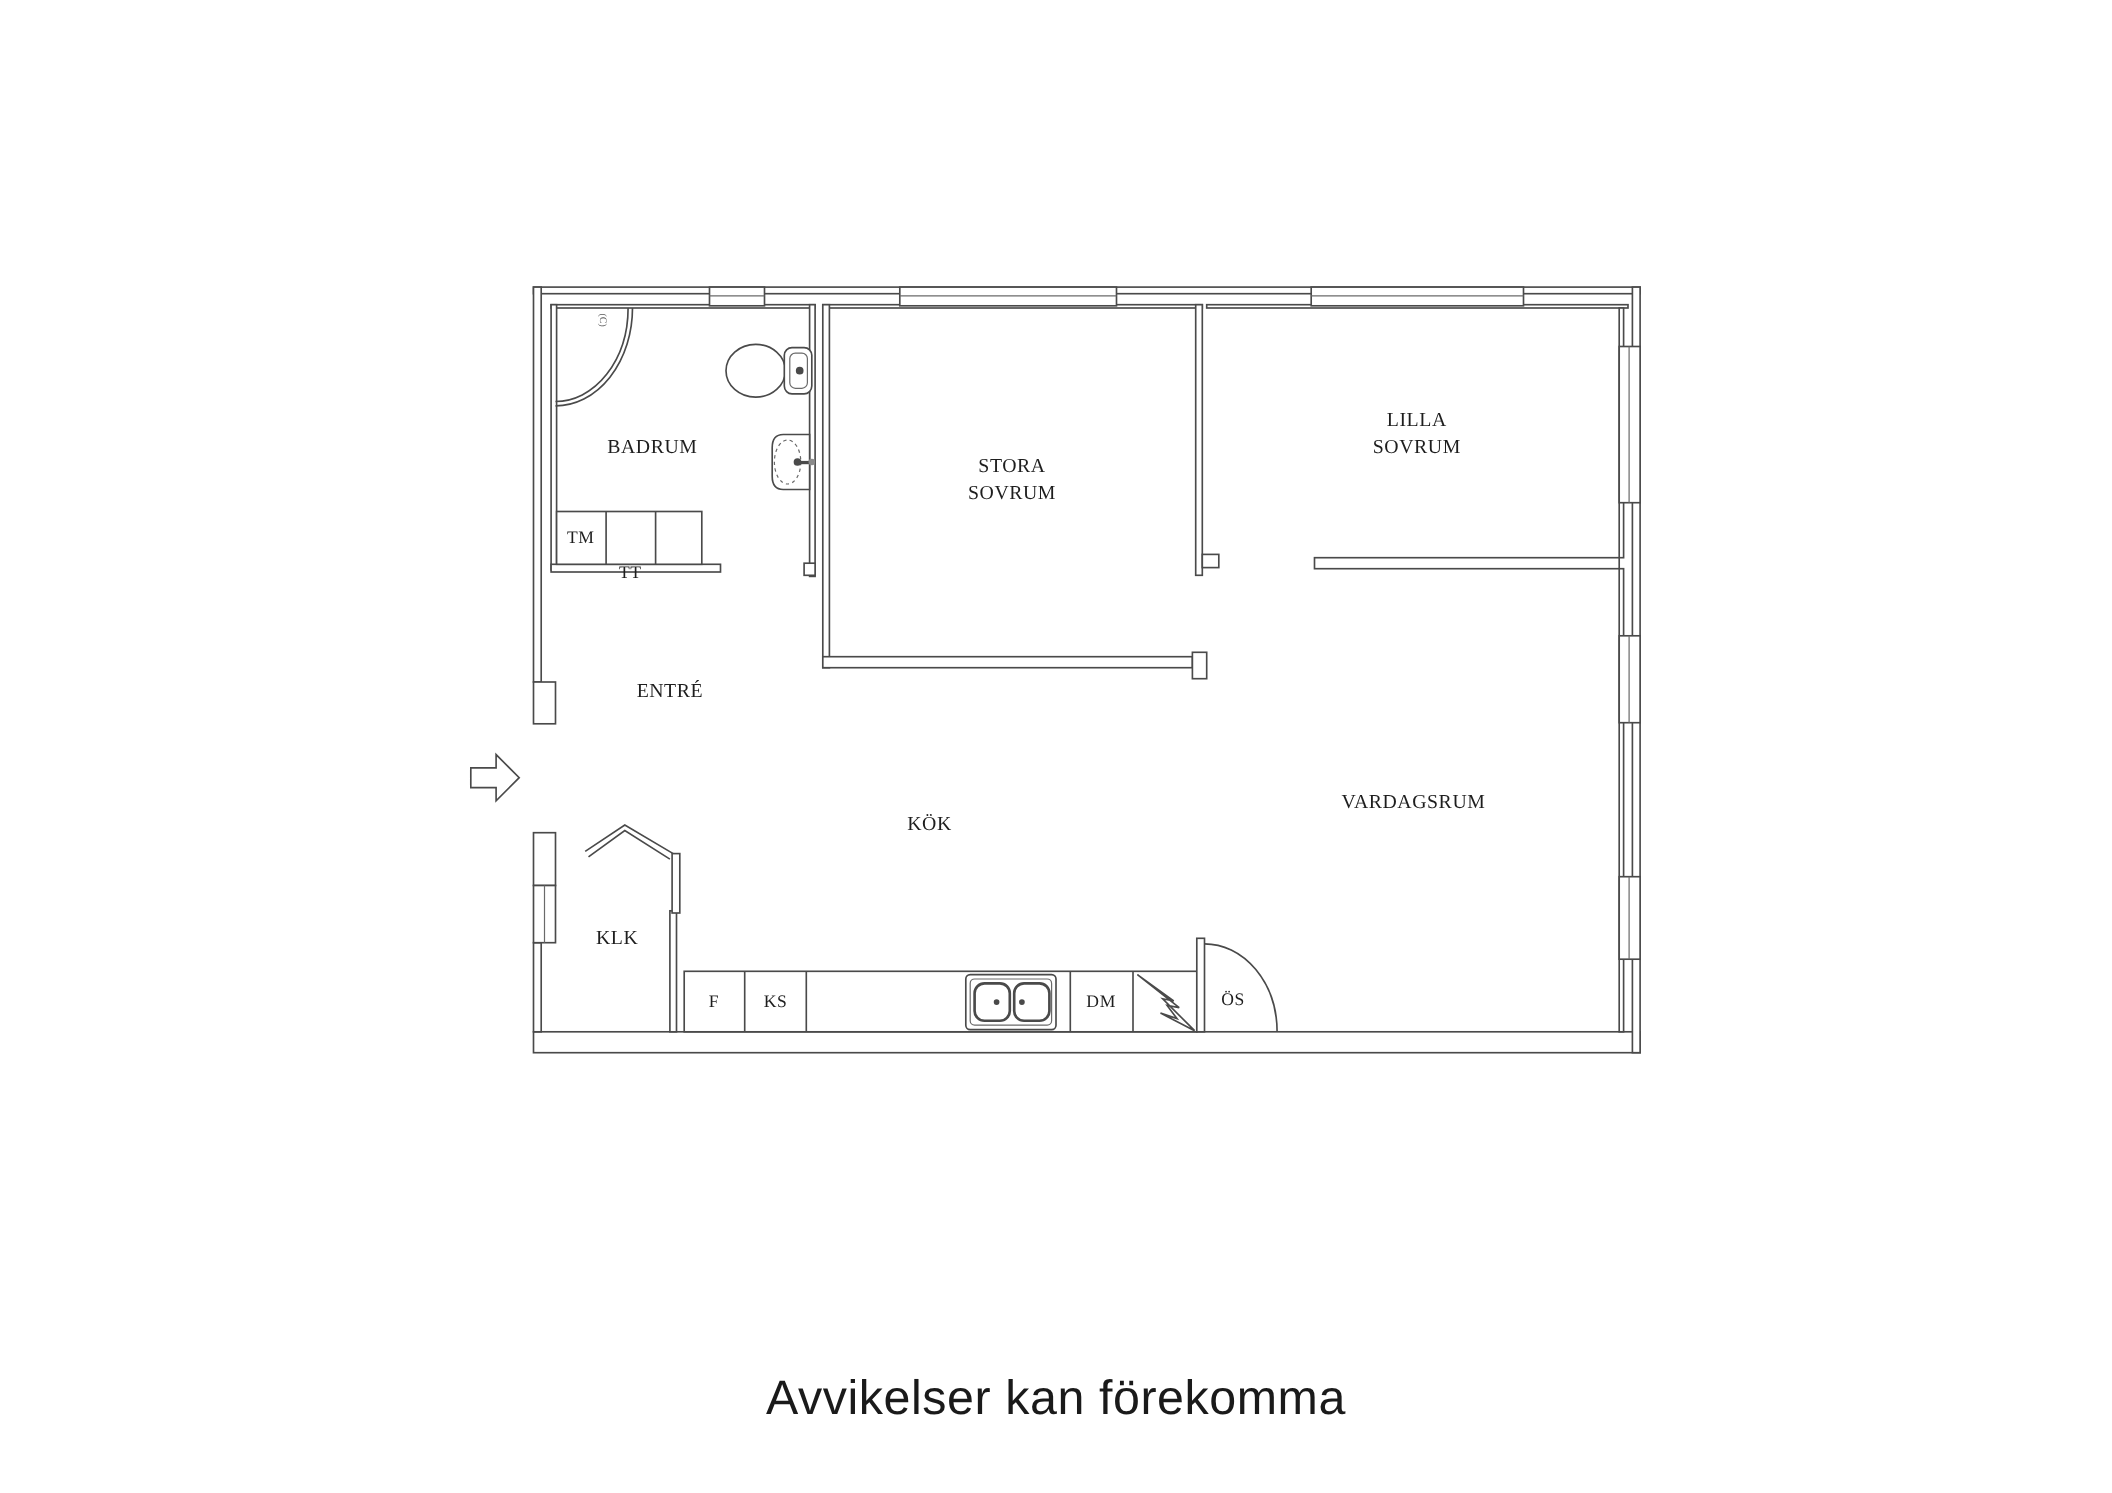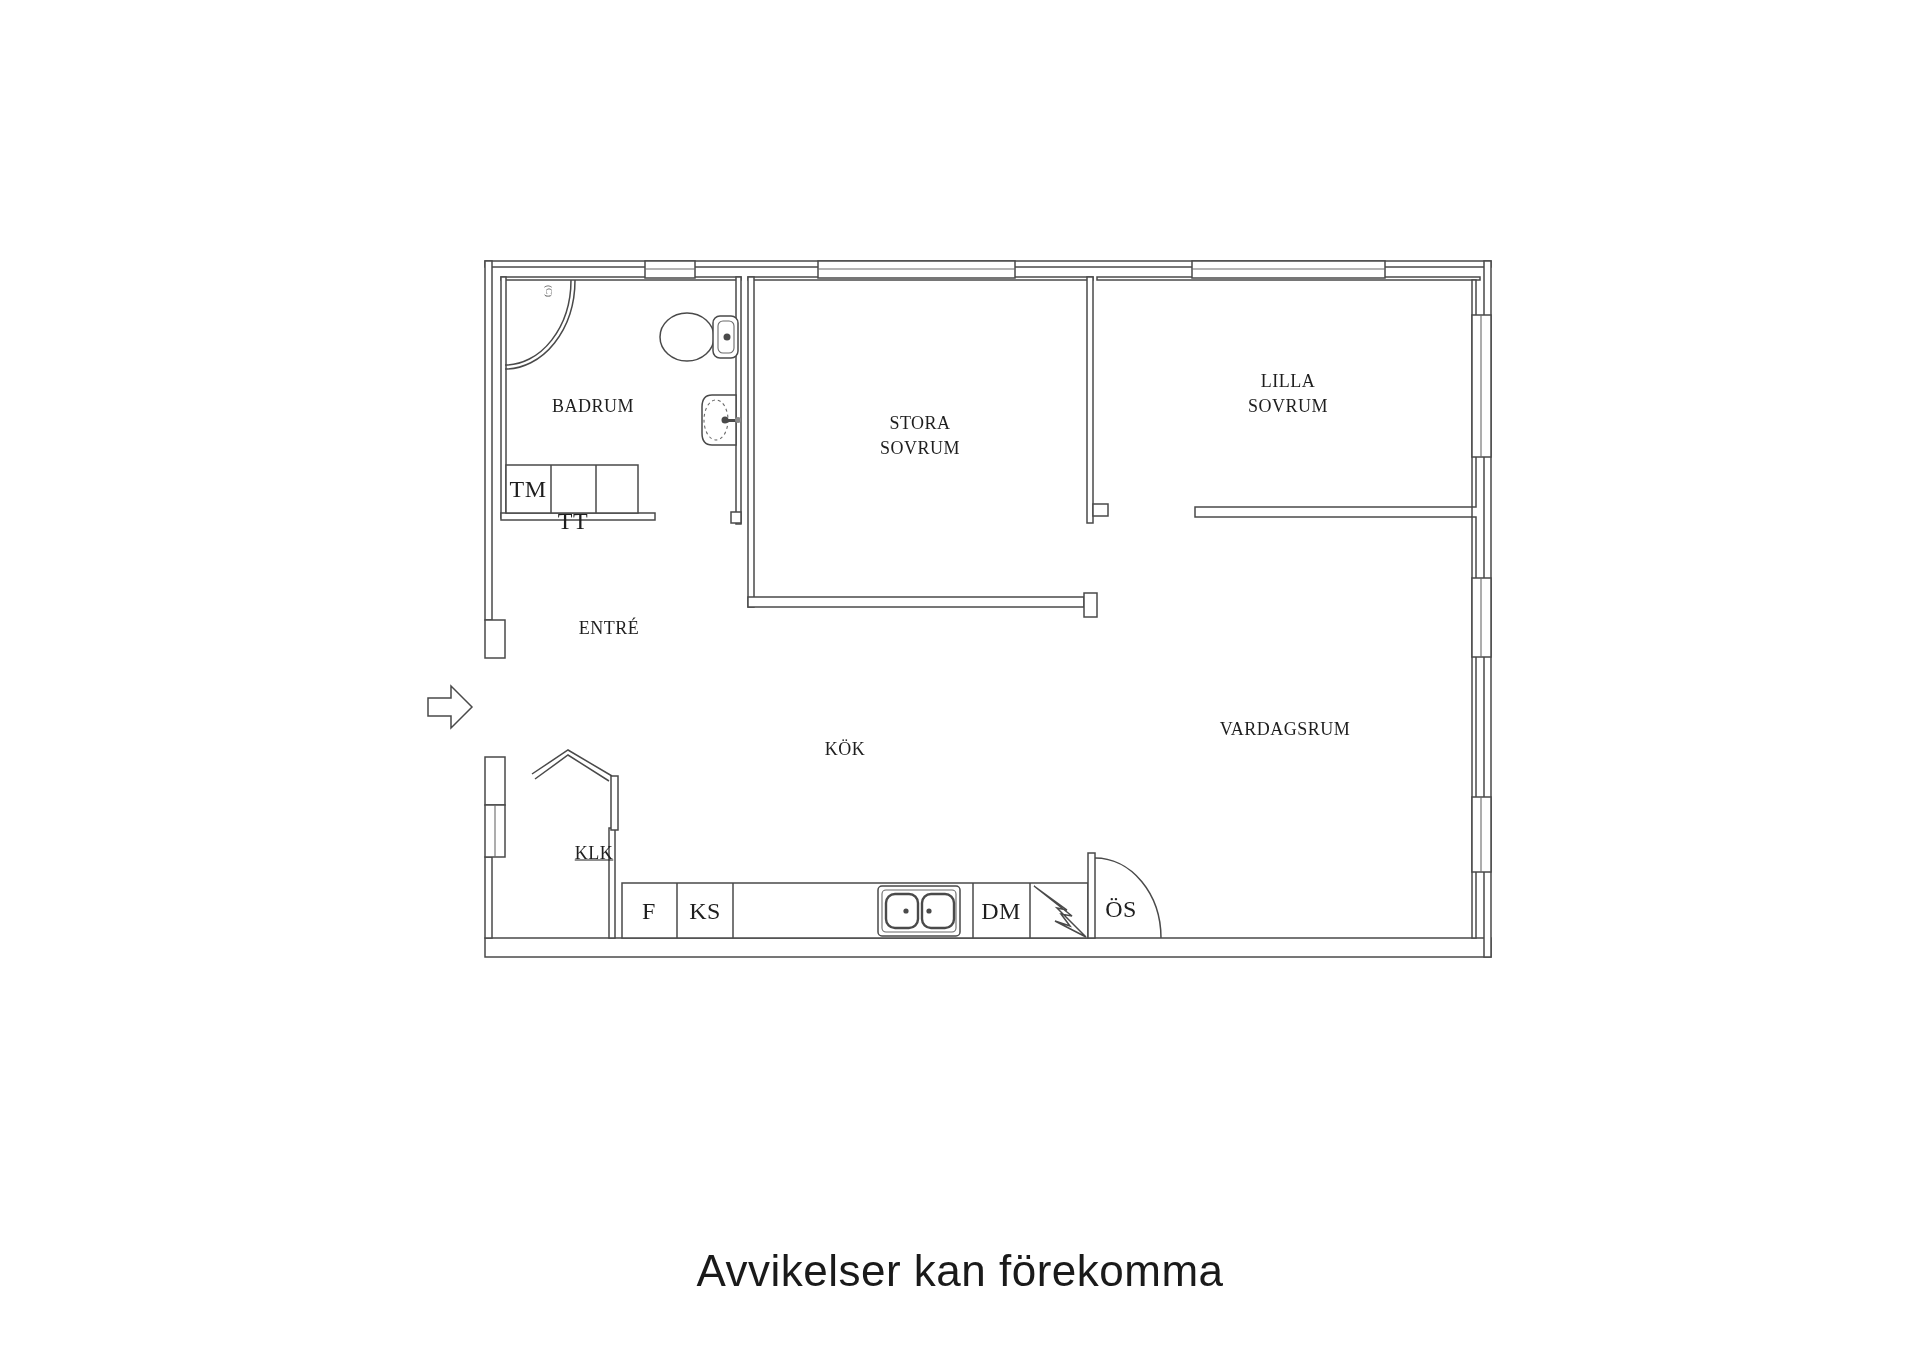--- a/index.html
+++ b/index.html
@@ -5,21 +5,21 @@
   html,body{margin:0;padding:0;background:#ffffff;}
   #screen{position:relative;width:1920px;height:1357px;background:#ffffff;overflow:hidden;
           font-family:"Liberation Serif", serif;}
   svg{position:absolute;left:0;top:0;}
   .w{fill:#ffffff;stroke:#4a4a4a;stroke-width:1.5;}
   .ln{fill:none;stroke:#4a4a4a;stroke-width:1.5;}
   .thin{fill:none;stroke:#6a6a6a;stroke-width:1.1;}
   .dot{fill:#4a4a4a;stroke:none;}
   .label{position:absolute;transform:translate(-50%,-50%);color:#1e1e1e;
          font-size:18px;letter-spacing:0.5px;white-space:nowrap;text-align:center;line-height:25px;}
-  .small-label{font-size:24px;}
+  .small-label{font-size:16px;}
   .rot{transform:translate(-50%,-50%) rotate(90deg);font-size:9px;letter-spacing:0px;color:#555;}
   .footer{position:absolute;left:0;top:1246px;width:1920px;text-align:center;
           font-family:"Liberation Sans", sans-serif;font-size:44px;color:#1a1a1a;letter-spacing:0.5px;}
 </style>
 </head>
 <body>
 
 <div id="screen">
 
   <svg width="1920" height="1357" viewBox="0 0 1920 1357">
@@ -140,21 +140,21 @@
     <div>SOVRUM</div>
   </div>
 
   <div class="label" style="left:1288px;top:394px;">
     <div>LILLA</div>
     <div>SOVRUM</div>
   </div>
 
   <div class="label" style="left:609px;top:628px;text-align:center;">ENTRÉ</div>
   <div class="label" style="left:845px;top:749px;">KÖK</div>
-  <div class="label" style="left:594px;top:853px;text-decoration:underline;">KLK</div>
+  <div class="label" style="left:561px;top:853px;">KLK</div>
   <div class="label" style="left:1285px;top:729px;">VARDAGSRUM</div>
 
   <div class="label small-label" style="left:528px;top:489px;">TM</div>
   <div class="label small-label" style="left:573px;top:489px;margin-top:32px;">TT</div>
   <div class="label small-label" style="left:649px;top:911px;">F</div>
   <div class="label small-label" style="left:705px;top:911px;">KS</div>
   <div class="label small-label" style="left:1001px;top:911px;">DM</div>
   <div class="label small-label" style="left:1121px;top:909px;text-align:center;">ÖS</div>
 
   <div class="label rot" style="left:548px;top:291px;">(C)</div>

